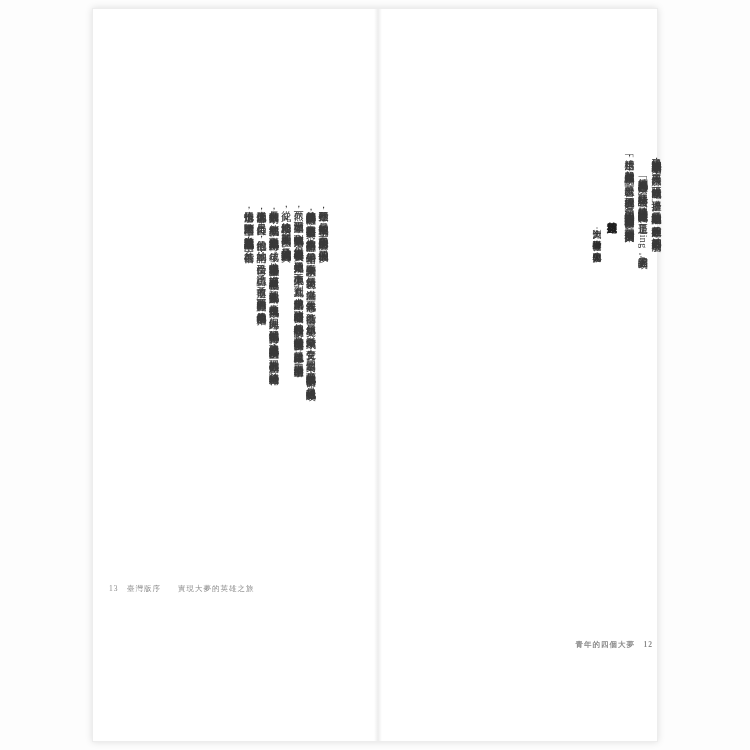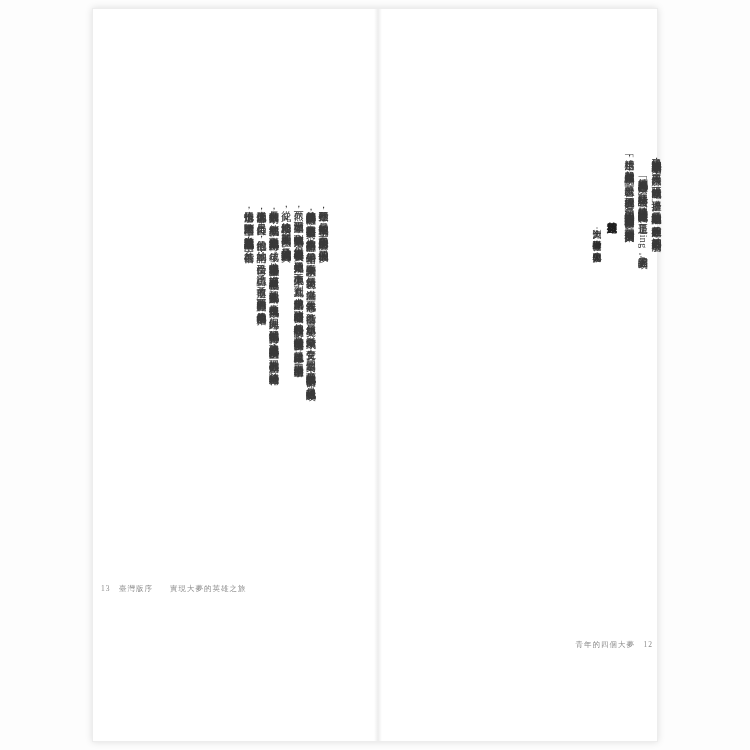--- a/index.html
+++ b/index.html
@@ -18,23 +18,23 @@
   .left-body{left:22px;top:174px;width:214px;height:400px;
     font-size:10px;line-height:12.4px;letter-spacing:0.3px;}
   .right-body{left:440px;top:142px;width:130px;height:352px;
     font-size:10px;line-height:13.5px;letter-spacing:0.3px;}
   .right-body p.sec-header{font-weight:bold;color:#1f1f1f;padding-top:63px;
     margin-left:2px;margin-right:4px;text-indent:0;}
   .right-body p.sec-subtitle{font-size:9px;color:#2e2e2e;padding-top:71px;
     margin-right:2px;text-indent:0;}
   .running-foot{position:absolute;font-size:7.5px;color:#8b8b8b;
     letter-spacing:1px;white-space:nowrap;
-    font-family:"Liberation Serif","DejaVu Serif",serif;}
+    font-family:"Liberation Serif","DejaVu Serif",serif;margin-left:8px;}
   .foot-left{left:8px;top:575px;}
-  .foot-right{right:4px;top:631px;}
+  .foot-right{right:4px;top:631px;font-weight:bold;}
 </style>
 </head>
 <body>
 
 <div class="book">
   <div class="page page-left"></div>
   <div class="page page-right"></div>
   <div class="gutter"></div>
 
   <div class="vbody right-body">

